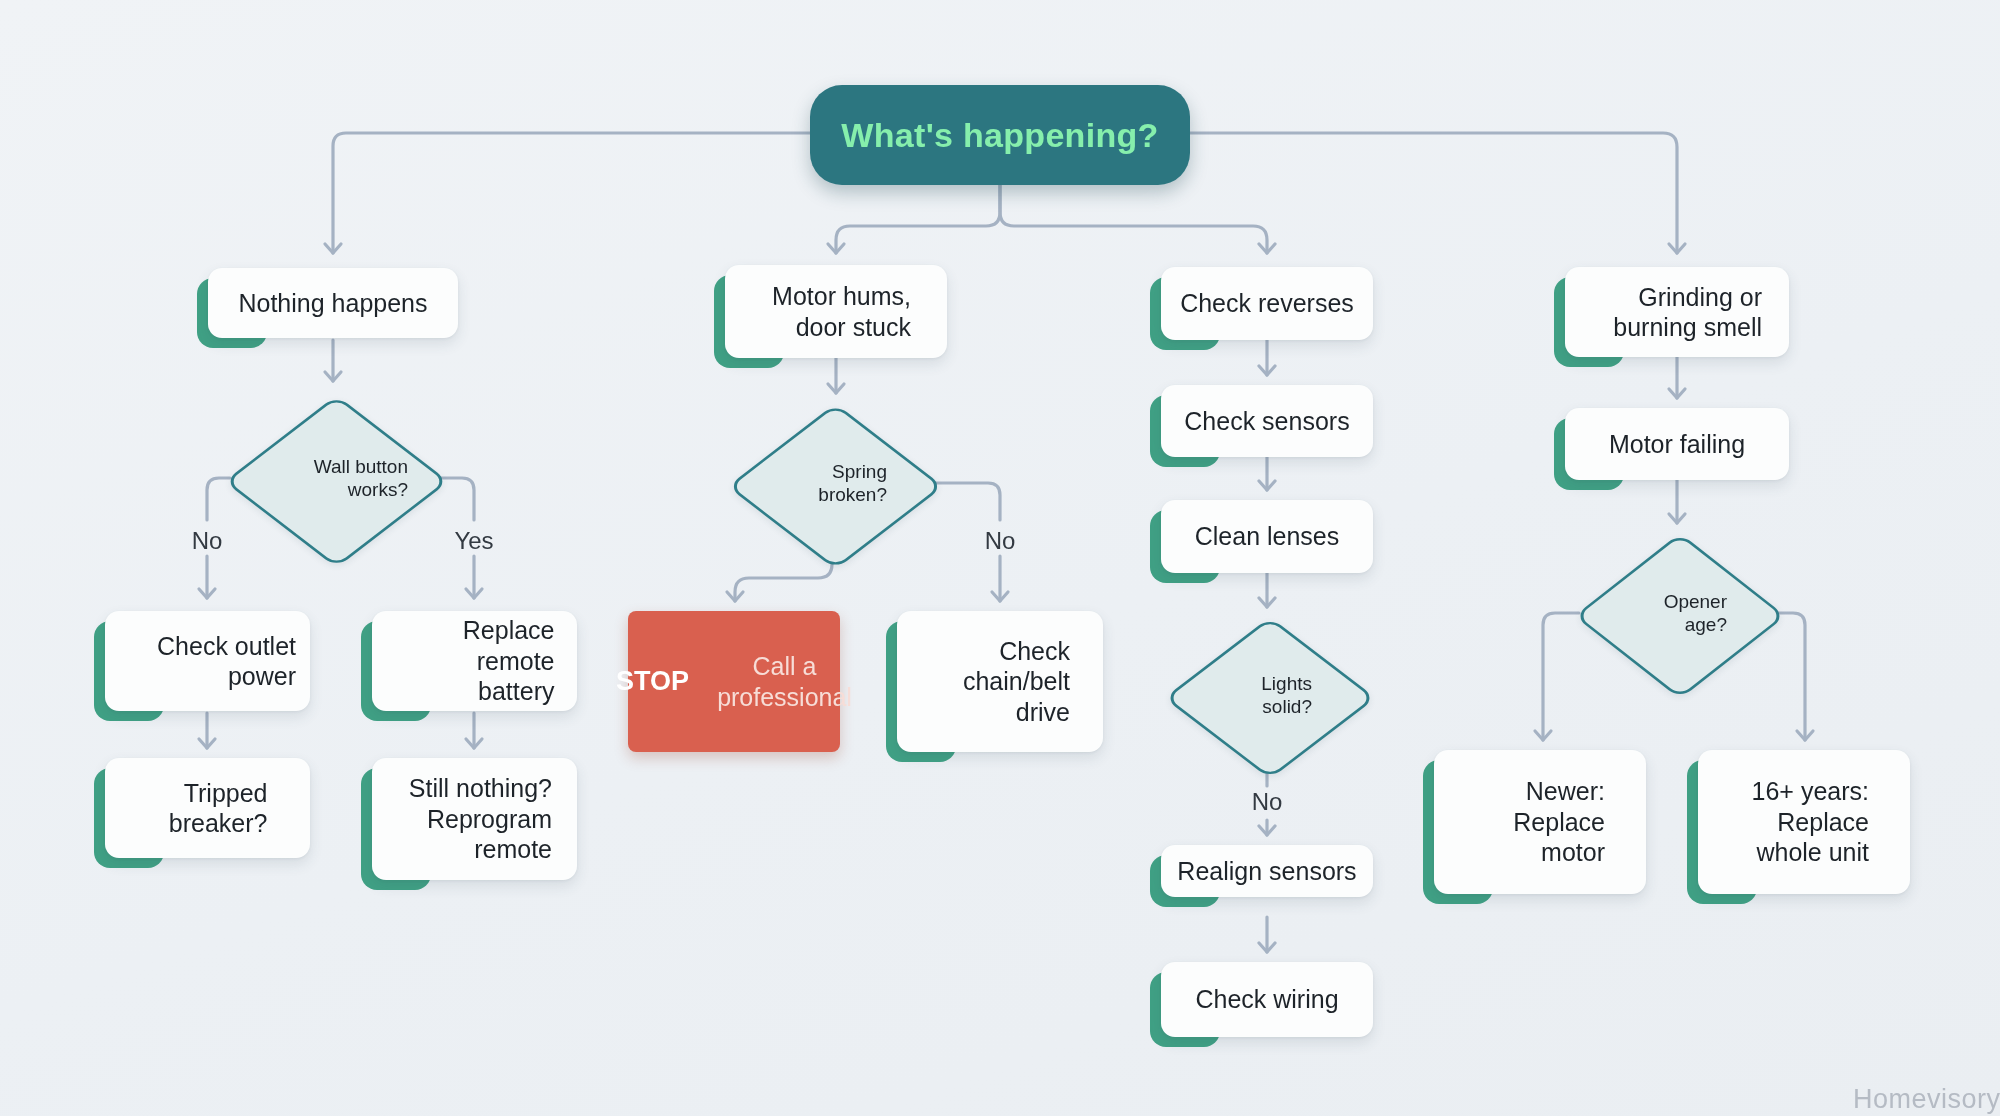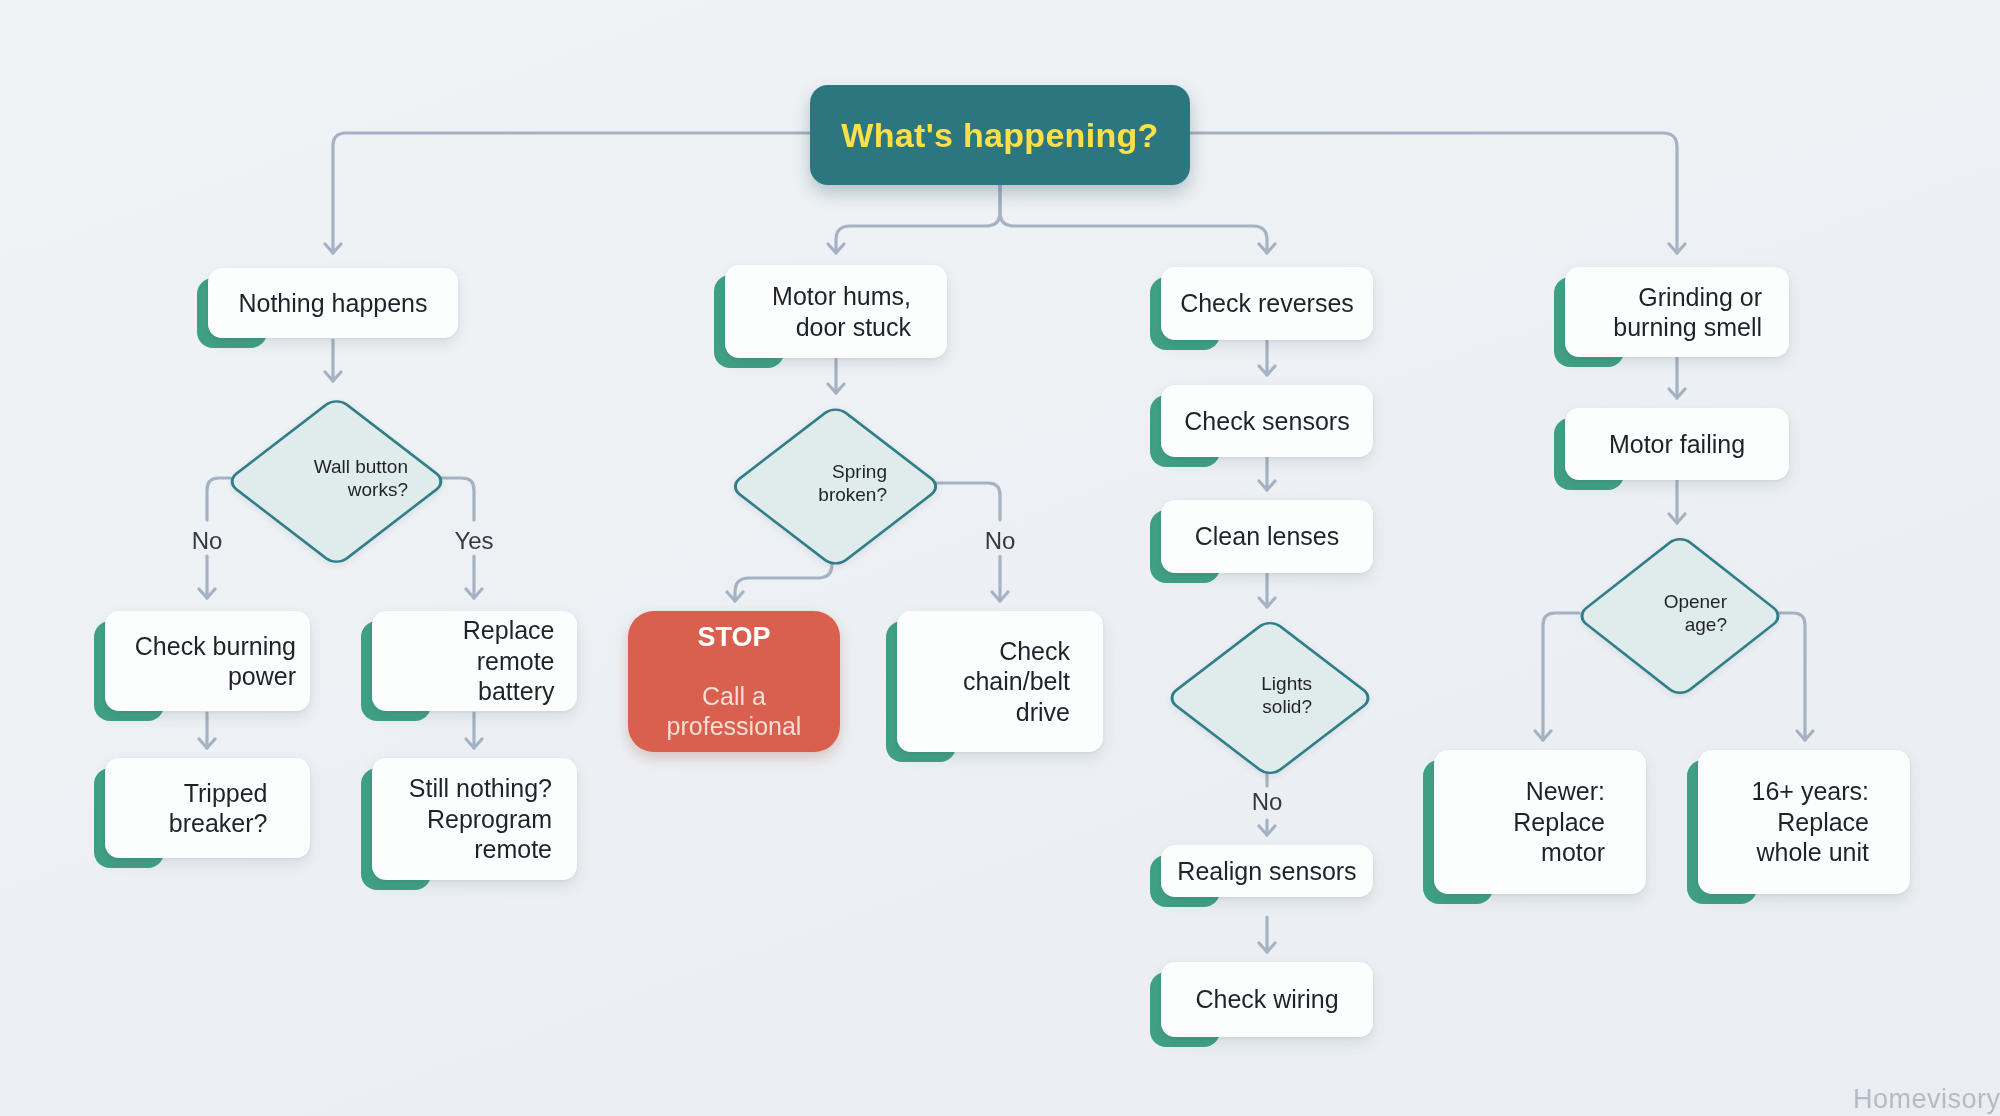--- a/index.html
+++ b/index.html
@@ -18,39 +18,39 @@
   .card .face{
     position:absolute;left:0;top:0;right:0;bottom:0;
     background:#fcfdfd;border-radius:14px;
     display:flex;align-items:center;justify-content:center;text-align:center;
     font-size:25px;color:#1d2329;line-height:1.22;padding:4px 14px;box-sizing:border-box;
     box-shadow:0 6px 14px rgba(50,70,90,.12),0 1px 3px rgba(50,70,90,.07);
   }
   .txt{display:inline-block;text-align:right;}
   
   .title-node{
-    background:#2c7680;border-radius:18px;color:#fde047;
+    background:#2c7680;border-radius:32px;color:#86efac;
     display:flex;align-items:center;justify-content:center;
     font-size:34px;font-weight:bold;letter-spacing:.3px;
     box-shadow:0 8px 18px rgba(25,70,80,.28);
   }
   
   .diamond .shape{
     position:absolute;background:#e0ebec;border:3.5px solid #2f7e89;border-radius:16px;
     box-shadow:2px 2px 8px rgba(40,70,80,.10);
   }
   .diamond .dlabel{
     position:absolute;left:0;top:0;right:0;bottom:0;
     display:flex;align-items:center;justify-content:center;text-align:center;
     font-size:19px;color:#1d2329;line-height:1.22;
   }
   
   .stop{
-    background:#d9604f;border-radius:26px;color:#ffffff;
-    display:flex;flex-direction:column;align-items:center;justify-content:center;text-align:center;
+    background:#d9604f;border-radius:8px;color:#ffffff;
+    display:flex;flex-direction:row;align-items:center;justify-content:center;text-align:center;
     box-shadow:0 6px 14px rgba(150,60,40,.25);
     gap:28px;
   }
   .stop-title{font-size:27px;font-weight:bold;}
   .stop-sub{font-size:25px;color:#f7ddd7;line-height:1.22;max-width:150px;}
   
   .lbl{
     position:absolute;z-index:2;display:flex;align-items:center;justify-content:center;
     font-size:24px;color:#333a42;
   }
@@ -123,21 +123,21 @@
   <div class="lbl" style="left:175px;top:524px;width:64px;height:34px">
     <span>No</span>
   </div>
   <div class="lbl" style="left:442px;top:524px;width:64px;height:34px">
     <span>Yes</span>
   </div>
 
   <div class="node card" style="left:105px;top:611px;width:205px;height:100px">
     <div class="accent"></div>
     <div class="face">
-        <span class="txt">Check burning power</span>
+        <span class="txt">Check outlet power</span>
       </div>
   </div>
 
   <div class="node card" style="left:372px;top:611px;width:205px;height:100px">
     <div class="accent"></div>
     <div class="face">
         <span class="txt" style="max-width:160px">Replace remote battery</span>
       </div>
   </div>
 

